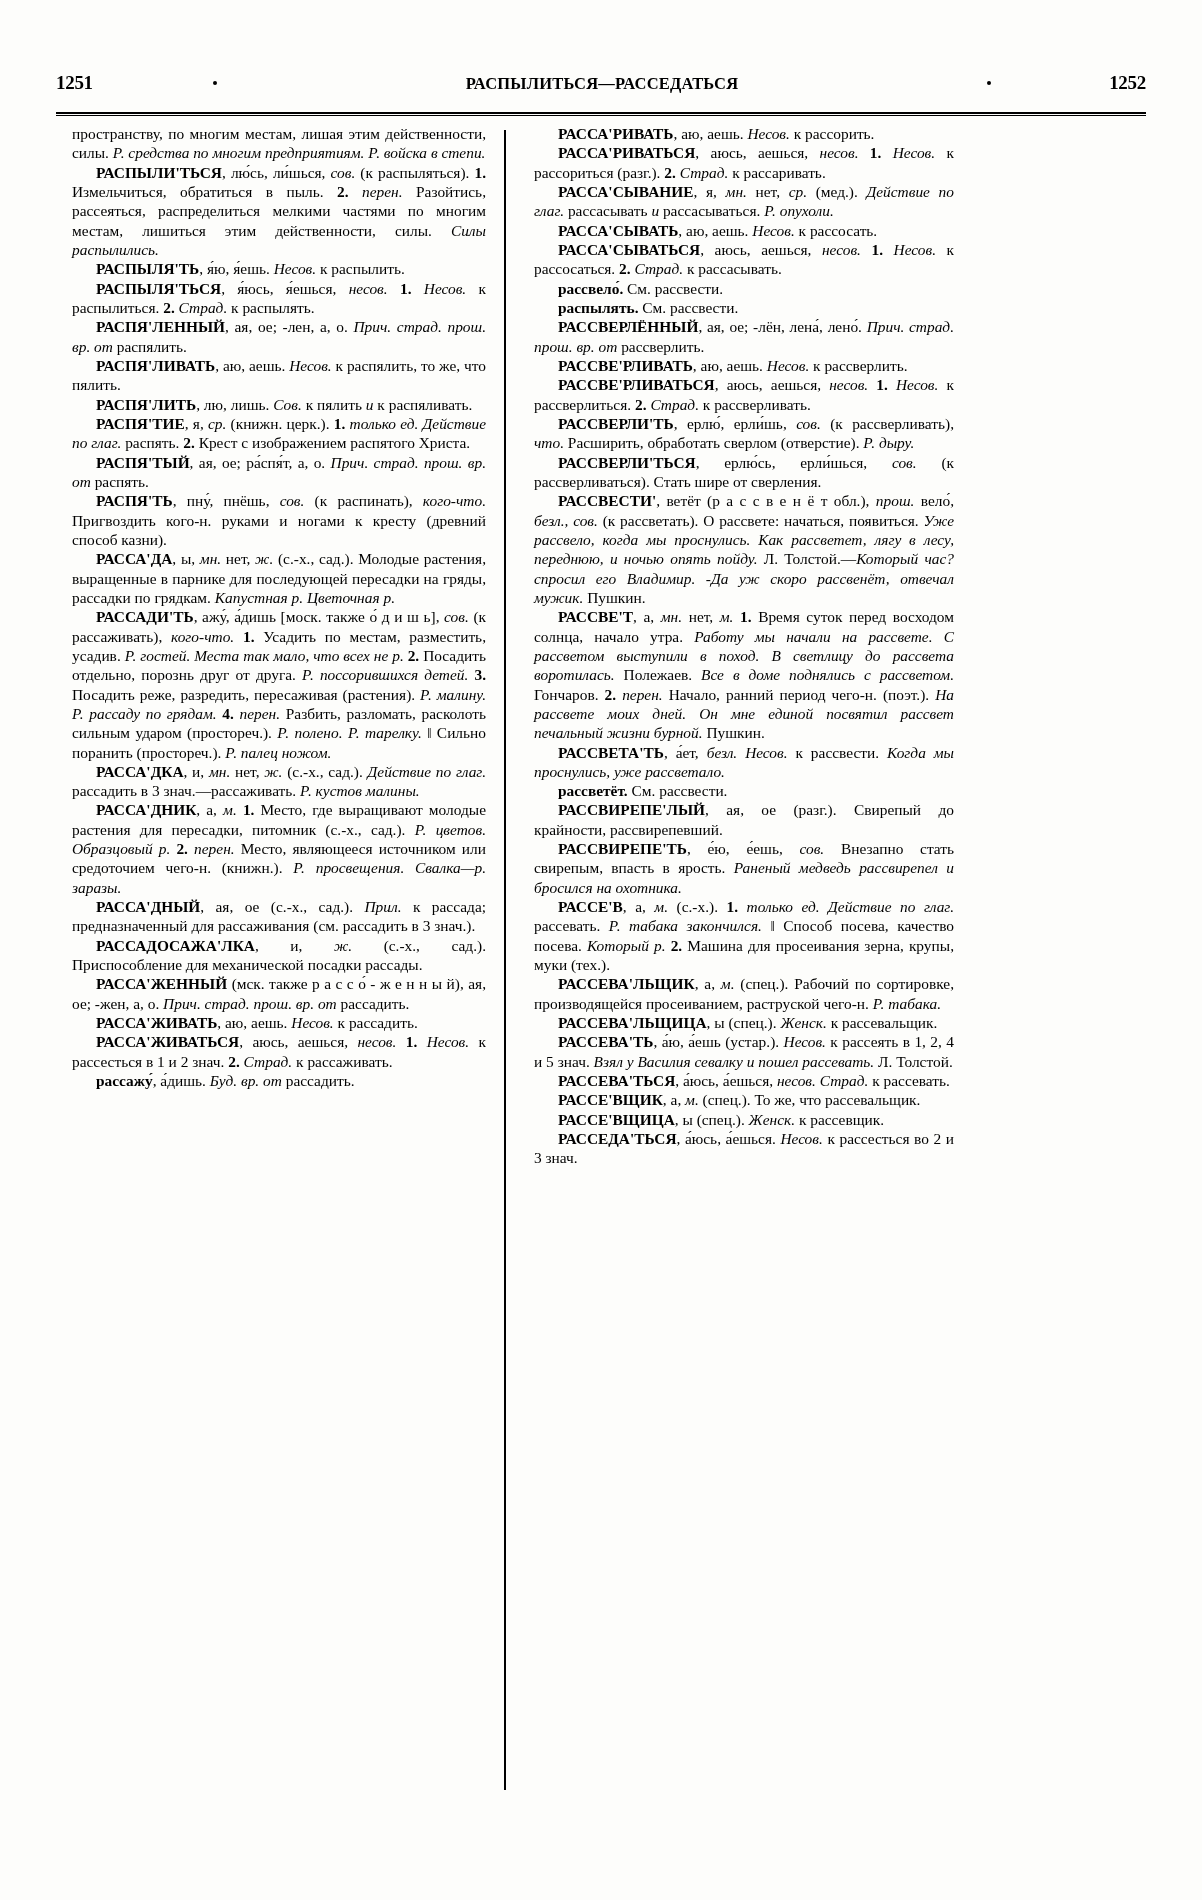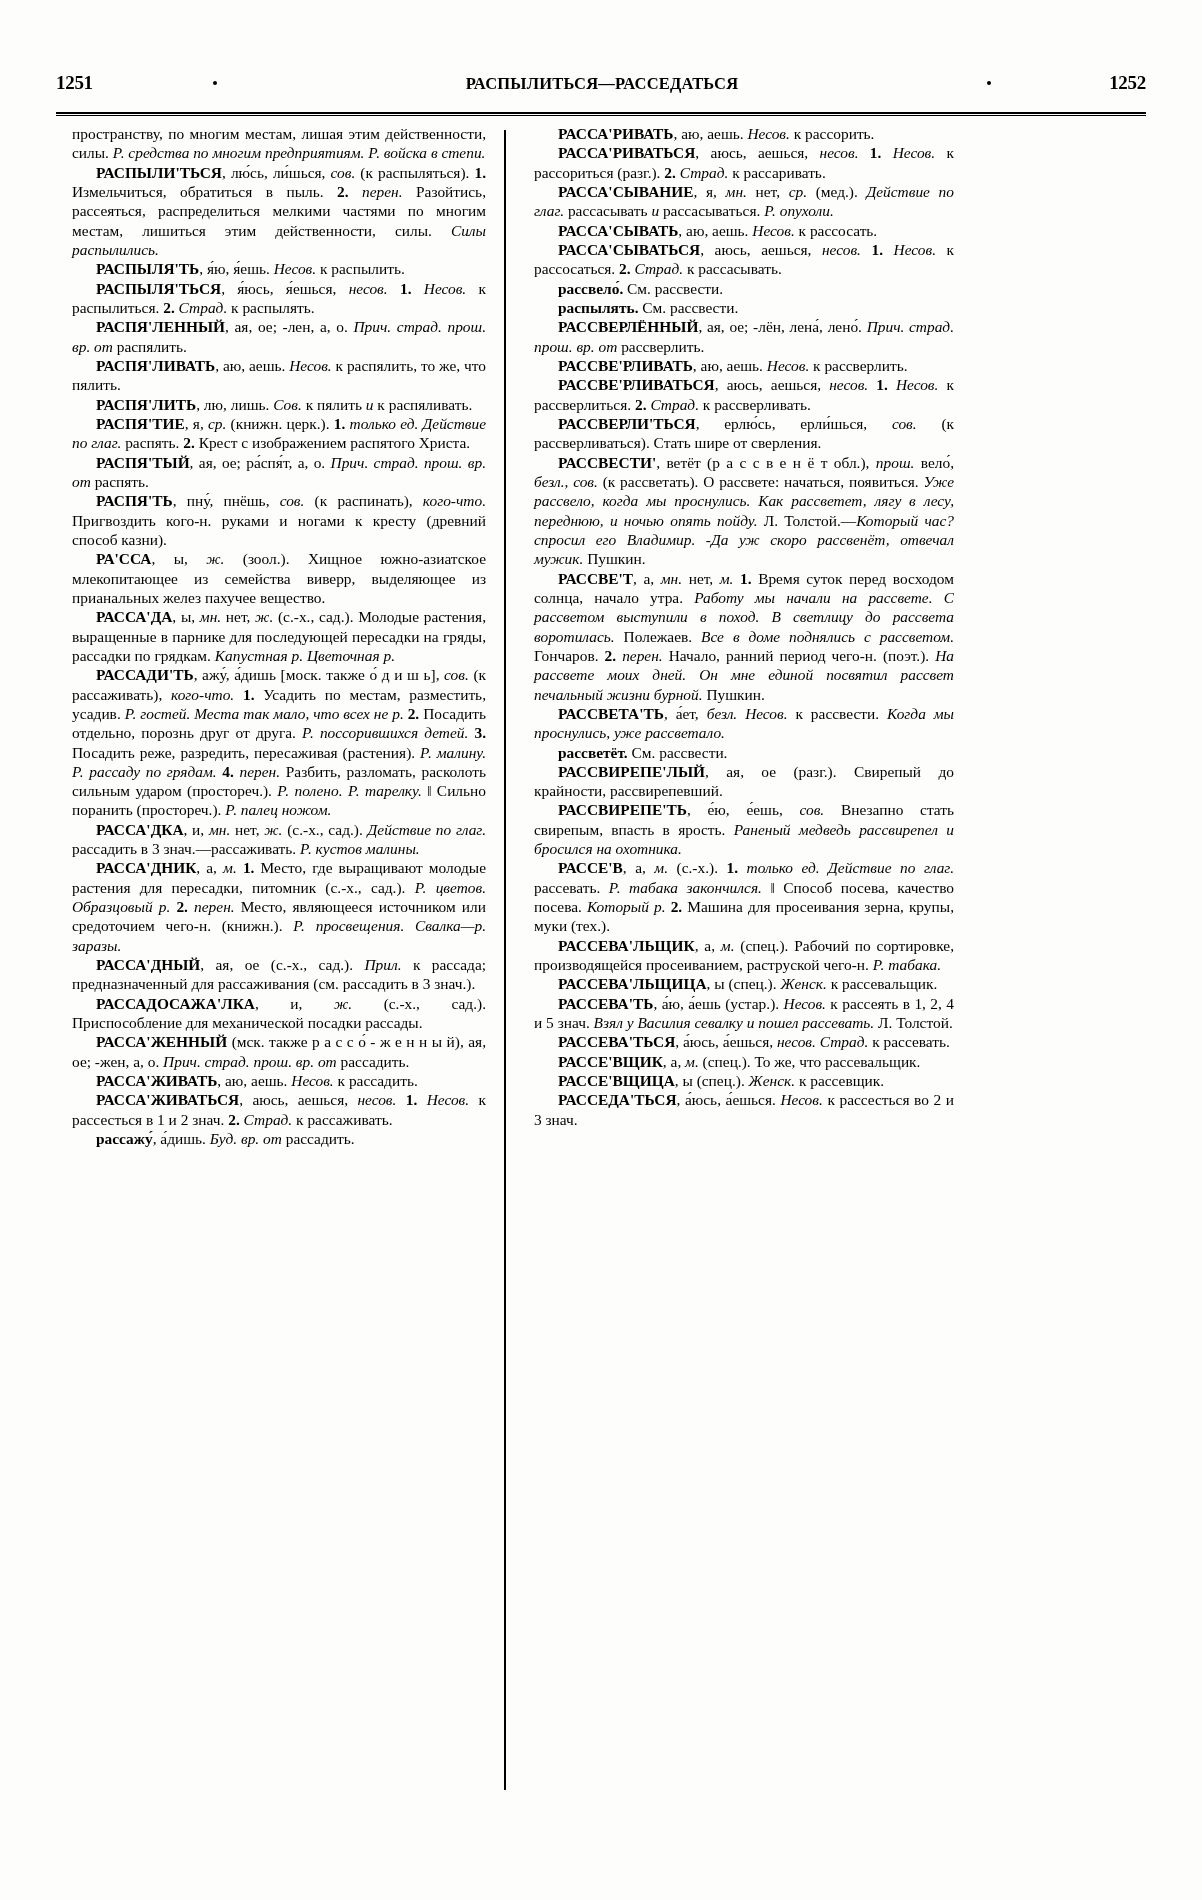--- a/index.html
+++ b/index.html
@@ -143,21 +143,20 @@
         <p class="cont">пространству, по многим местам, лишая этим действенности, силы. <i>Р. средства по многим предприятиям. Р. войска в степи.</i></p>
         <p class="entry"><b>РАСПЫЛИ'ТЬСЯ</b>, лю́сь, ли́шься, <i>сов.</i> (к распыляться). <b>1.</b> Измельчиться, обратиться в пыль. <b>2.</b> <i>перен.</i> Разойтись, рассеяться, распределиться мелкими частями по многим местам, лишиться этим действенности, силы. <i>Силы распылились.</i></p>
         <p class="entry"><b>РАСПЫЛЯ'ТЬ</b>, я́ю, я́ешь. <i>Несов.</i> к распылить.</p>
         <p class="entry"><b>РАСПЫЛЯ'ТЬСЯ</b>, я́юсь, я́ешься, <i>несов.</i> <b>1.</b> <i>Несов.</i> к распылиться. <b>2.</b> <i>Страд.</i> к распылять.</p>
         <p class="entry"><b>РАСПЯ'ЛЕННЫЙ</b>, ая, ое; -лен, а, о. <i>Прич. страд. прош. вр. от</i> распялить.</p>
         <p class="entry"><b>РАСПЯ'ЛИВАТЬ</b>, аю, аешь. <i>Несов.</i> к распялить, то же, что пялить.</p>
         <p class="entry"><b>РАСПЯ'ЛИТЬ</b>, лю, лишь. <i>Сов.</i> к пялить <i>и</i> к распяливать.</p>
         <p class="entry"><b>РАСПЯ'ТИЕ</b>, я, <i>ср.</i> (книжн. церк.). <b>1.</b> <i>только ед. Действие по глаг.</i> распять. <b>2.</b> Крест с изображением распятого Христа.</p>
         <p class="entry"><b>РАСПЯ'ТЫЙ</b>, ая, ое; ра́спя́т, а, о. <i>Прич. страд. прош. вр. от</i> распять.</p>
         <p class="entry"><b>РАСПЯ'ТЬ</b>, пну́, пнёшь, <i>сов.</i> (к распинать), <i>кого-что.</i> Пригвоздить кого-н. руками и ногами к кресту (древний способ казни).</p>
-        <p class="entry"><b>РА'ССА</b>, ы, <i>ж.</i> (зоол.). Хищное южно-азиатское млекопитающее из семейства виверр, выделяющее из прианальных желез пахучее вещество.</p>
         <p class="entry"><b>РАССА'ДА</b>, ы, <i>мн.</i> нет, <i>ж.</i> (с.-х., сад.). Молодые растения, выращенные в парнике для последующей пересадки на гряды, рассадки по грядкам. <i>Капустная р. Цветочная р.</i></p>
         <p class="entry"><b>РАССАДИ'ТЬ</b>, ажу́, а́дишь [моск. также о́ д и ш ь], <i>сов.</i> (к рассаживать), <i>кого-что.</i> <b>1.</b> Усадить по местам, разместить, усадив. <i>Р. гостей. Места так мало, что всех не р.</i> <b>2.</b> Посадить отдельно, порознь друг от друга. <i>Р. поссорившихся детей.</i> <b>3.</b> Посадить реже, разредить, пересаживая (растения). <i>Р. малину. Р. рассаду по грядам.</i> <b>4.</b> <i>перен.</i> Разбить, разломать, расколоть сильным ударом (простореч.). <i>Р. полено. Р. тарелку.</i> ‖ Сильно поранить (простореч.). <i>Р. палец ножом.</i></p>
         <p class="entry"><b>РАССА'ДКА</b>, и, <i>мн.</i> нет, <i>ж.</i> (с.-х., сад.). <i>Действие по глаг.</i> рассадить в 3 знач.—рассаживать. <i>Р. кустов малины.</i></p>
         <p class="entry"><b>РАССА'ДНИК</b>, а, <i>м.</i> <b>1.</b> Место, где выращивают молодые растения для пересадки, питомник (с.-х., сад.). <i>Р. цветов. Образцовый р.</i> <b>2.</b> <i>перен.</i> Место, являющееся источником или средоточием чего-н. (книжн.). <i>Р. просвещения. Свалка—р. заразы.</i></p>
         <p class="entry"><b>РАССА'ДНЫЙ</b>, ая, ое (с.-х., сад.). <i>Прил.</i> к рассада; предназначенный для рассаживания (см. рассадить в 3 знач.).</p>
         <p class="entry"><b>РАССАДОСАЖА'ЛКА</b>, и, <i>ж.</i> (с.-х., сад.). Приспособление для механической посадки рассады.</p>
         <p class="entry"><b>РАССА'ЖЕННЫЙ</b> (мск. также р а с с о́ - ж е н н ы й), ая, ое; -жен, а, о. <i>Прич. страд. прош. вр. от</i> рассадить.</p>
         <p class="entry"><b>РАССА'ЖИВАТЬ</b>, аю, аешь. <i>Несов.</i> к рассадить.</p>
         <p class="entry"><b>РАССА'ЖИВАТЬСЯ</b>, аюсь, аешься, <i>несов.</i> <b>1.</b> <i>Несов.</i> к рассесться в 1 и 2 знач. <b>2.</b> <i>Страд.</i> к рассаживать.</p>
         <p class="entry"><b>рассажу́</b>, а́дишь. <i>Буд. вр. от</i> рассадить.</p>
@@ -167,20 +166,21 @@
         <p class="entry"><b>РАССА'РИВАТЬ</b>, аю, аешь. <i>Несов.</i> к рассорить.</p>
         <p class="entry"><b>РАССА'РИВАТЬСЯ</b>, аюсь, аешься, <i>несов.</i> <b>1.</b> <i>Несов.</i> к рассориться (разг.). <b>2.</b> <i>Страд.</i> к рассаривать.</p>
         <p class="entry"><b>РАССА'СЫВАНИЕ</b>, я, <i>мн.</i> нет, <i>ср.</i> (мед.). <i>Действие по глаг.</i> рассасывать <i>и</i> рассасываться. <i>Р. опухоли.</i></p>
         <p class="entry"><b>РАССА'СЫВАТЬ</b>, аю, аешь. <i>Несов.</i> к рассосать.</p>
         <p class="entry"><b>РАССА'СЫВАТЬСЯ</b>, аюсь, аешься, <i>несов.</i> <b>1.</b> <i>Несов.</i> к рассосаться. <b>2.</b> <i>Страд.</i> к рассасывать.</p>
         <p class="entry"><b>рассвело́.</b> См. рассвести.</p>
         <p class="entry"><b>распылять.</b> См. рассвести.</p>
         <p class="entry"><b>РАССВЕРЛЁННЫЙ</b>, ая, ое; -лён, лена́, лено́. <i>Прич. страд. прош. вр. от</i> рассверлить.</p>
         <p class="entry"><b>РАССВЕ'РЛИВАТЬ</b>, аю, аешь. <i>Несов.</i> к рассверлить.</p>
         <p class="entry"><b>РАССВЕ'РЛИВАТЬСЯ</b>, аюсь, аешься, <i>несов.</i> <b>1.</b> <i>Несов.</i> к рассверлиться. <b>2.</b> <i>Страд.</i> к рассверливать.</p>
+        <p class="entry"><b>РАССВЕРЛИ'ТЬ</b>, ерлю́, ерли́шь, <i>сов.</i> (к рассверливать), <i>что.</i> Расширить, обработать сверлом (отверстие). <i>Р. дыру.</i></p>
         <p class="entry"><b>РАССВЕРЛИ'ТЬСЯ</b>, ерлю́сь, ерли́шься, <i>сов.</i> (к рассверливаться). Стать шире от сверления.</p>
         <p class="entry"><b>РАССВЕСТИ'</b>, ветёт (р а с с в е н ё т обл.), <i>прош.</i> вело́, <i>безл., сов.</i> (к рассветать). О рассвете: начаться, появиться. <i>Уже рассвело, когда мы проснулись. Как рассветет, лягу в лесу, переднюю, и ночью опять пойду.</i> Л. Толстой.—<i>Который час? спросил его Владимир. -Да уж скоро рассвенёт, отвечал мужик.</i> Пушкин.</p>
         <p class="entry"><b>РАССВЕ'Т</b>, а, <i>мн.</i> нет, <i>м.</i> <b>1.</b> Время суток перед восходом солнца, начало утра. <i>Работу мы начали на рассвете. С рассветом выступили в поход. В светлицу до рассвета воротилась.</i> Полежаев. <i>Все в доме поднялись с рассветом.</i> Гончаров. <b>2.</b> <i>перен.</i> Начало, ранний период чего-н. (поэт.). <i>На рассвете моих дней. Он мне единой посвятил рассвет печальный жизни бурной.</i> Пушкин.</p>
         <p class="entry"><b>РАССВЕТА'ТЬ</b>, а́ет, <i>безл. Несов.</i> к рассвести. <i>Когда мы проснулись, уже рассветало.</i></p>
         <p class="entry"><b>рассветёт.</b> См. рассвести.</p>
         <p class="entry"><b>РАССВИРЕПЕ'ЛЫЙ</b>, ая, ое (разг.). Свирепый до крайности, рассвирепевший.</p>
         <p class="entry"><b>РАССВИРЕПЕ'ТЬ</b>, е́ю, е́ешь, <i>сов.</i> Внезапно стать свирепым, впасть в ярость. <i>Раненый медведь рассвирепел и бросился на охотника.</i></p>
         <p class="entry"><b>РАССЕ'В</b>, а, <i>м.</i> (с.-х.). <b>1.</b> <i>только ед. Действие по глаг.</i> рассевать. <i>Р. табака закончился.</i> ‖ Способ посева, качество посева. <i>Который р.</i> <b>2.</b> Машина для просеивания зерна, крупы, муки (тех.).</p>
         <p class="entry"><b>РАССЕВА'ЛЬЩИК</b>, а, <i>м.</i> (спец.). Рабочий по сортировке, производящейся просеиванием, раструской чего-н. <i>Р. табака.</i></p>
         <p class="entry"><b>РАССЕВА'ЛЬЩИЦА</b>, ы (спец.). <i>Женск.</i> к рассевальщик.</p>

